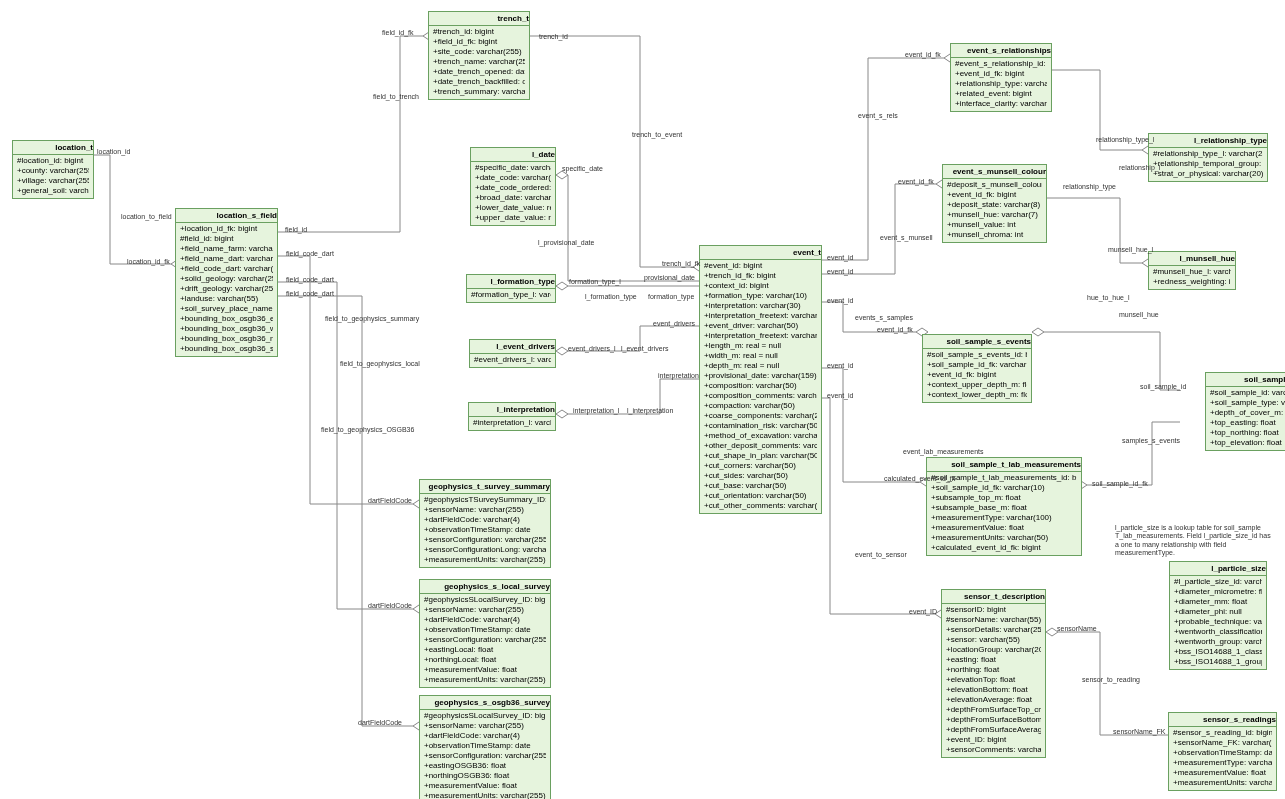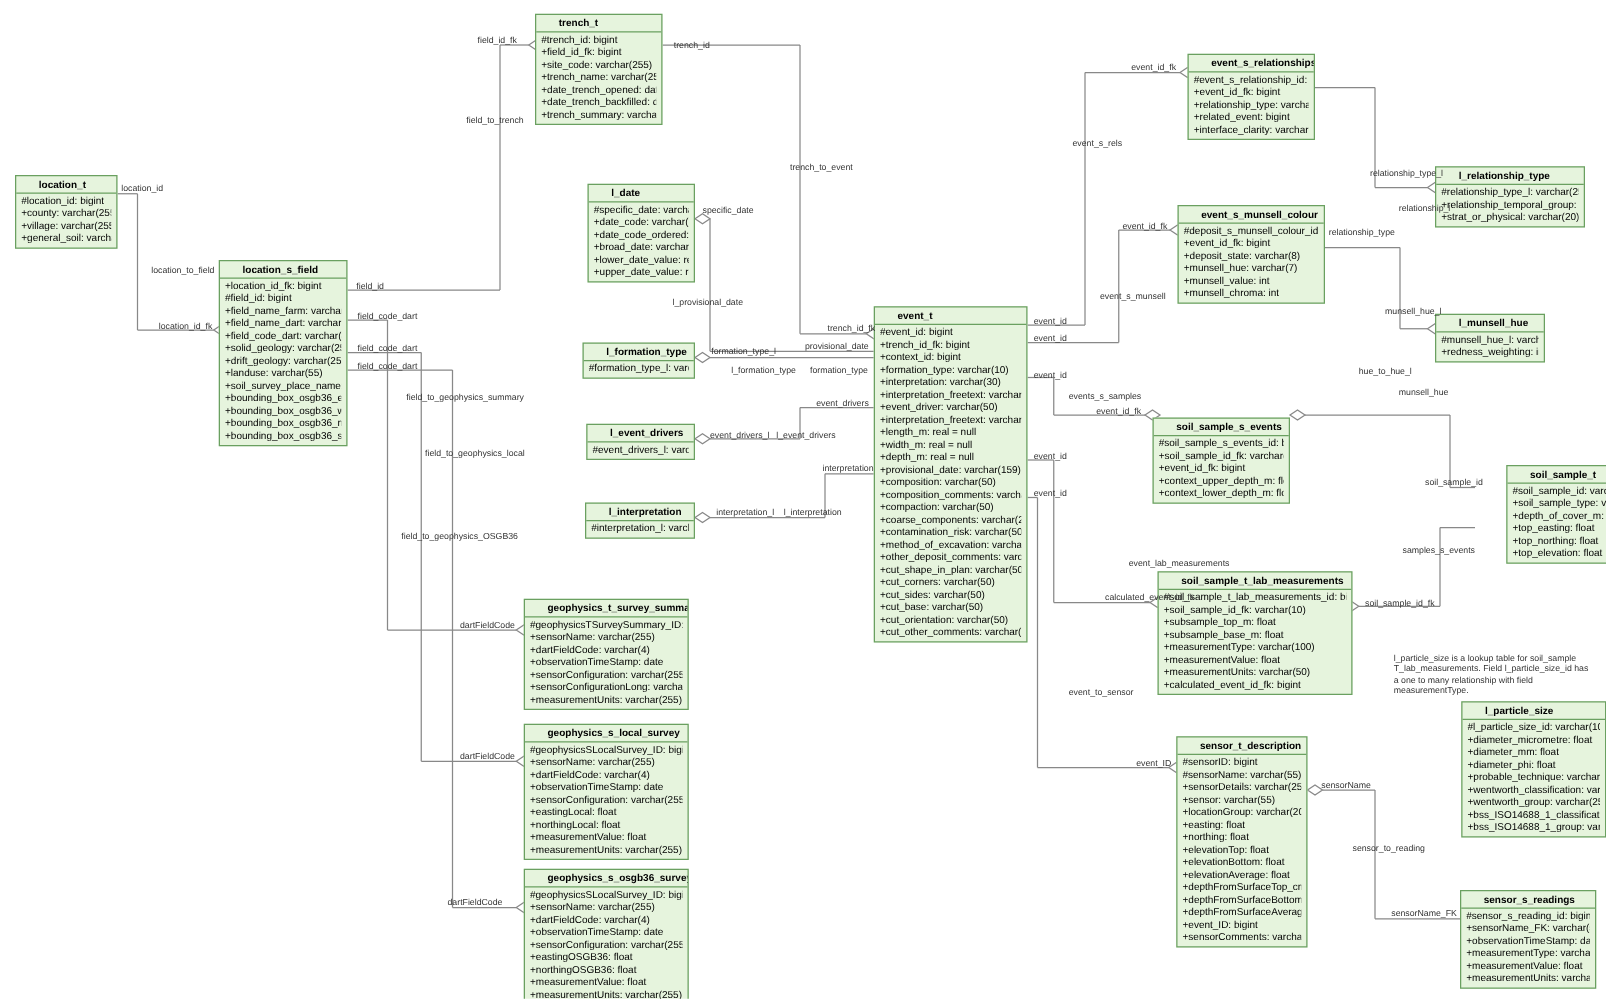--- a/index.html
+++ b/index.html
@@ -15,24 +15,24 @@
     width: 1285px;
     height: 799px;
   }
   .entity {
     position: absolute;
     background: #e6f4dd;
     border: 1px solid #6aa060;
     box-sizing: border-box;
   }
   .entity-title {
-    text-align: left;
+    text-align: right;
     font-weight: bold;
     border-bottom: 1px solid #6aa060;
-    padding: 2px 18px;
+    padding: 2px 0;
     white-space: nowrap;
     overflow: hidden;
   }
   .entity-fields {
     padding: 1px 4px 2px 4px;
     line-height: 1.25;
   }
   .fld {
     white-space: nowrap;
     overflow: hidden;
@@ -282,21 +282,21 @@
     <div class="entity-title">event_s_relationships</div>
     <div class="entity-fields">
       <div class="fld">#event_s_relationship_id: bigint</div>
       <div class="fld">+event_id_fk: bigint</div>
       <div class="fld">+relationship_type: varchar(255)</div>
       <div class="fld">+related_event: bigint</div>
       <div class="fld">+interface_clarity: varchar(20)</div>
     </div>
   </div>
 
-  <div class="entity" style="left:942px; top:164px; width:118px;">
+  <div class="entity" style="left:942px; top:164px; width:105px;">
     <div class="entity-title">event_s_munsell_colour</div>
     <div class="entity-fields">
       <div class="fld">#deposit_s_munsell_colour_id: bigint</div>
       <div class="fld">+event_id_fk: bigint</div>
       <div class="fld">+deposit_state: varchar(8)</div>
       <div class="fld">+munsell_hue: varchar(7)</div>
       <div class="fld">+munsell_value: int</div>
       <div class="fld">+munsell_chroma: int</div>
     </div>
   </div>
@@ -348,27 +348,27 @@
       <div class="fld">+soil_sample_id_fk: varchar(10)</div>
       <div class="fld">+subsample_top_m: float</div>
       <div class="fld">+subsample_base_m: float</div>
       <div class="fld">+measurementType: varchar(100)</div>
       <div class="fld">+measurementValue: float</div>
       <div class="fld">+measurementUnits: varchar(50)</div>
       <div class="fld">+calculated_event_id_fk: bigint</div>
     </div>
   </div>
 
-  <div class="entity" style="left:1169px; top:561px; width:116px;">
+  <div class="entity" style="left:1169px; top:561px; width:98px;">
     <div class="entity-title">l_particle_size</div>
     <div class="entity-fields">
       <div class="fld">#l_particle_size_id: varchar(100)</div>
       <div class="fld">+diameter_micrometre: float</div>
       <div class="fld">+diameter_mm: float</div>
-      <div class="fld">+diameter_phi: float</div>
+      <div class="fld">+diameter_phi: null</div>
       <div class="fld">+probable_technique: varchar(20)</div>
       <div class="fld">+wentworth_classification: varchar(25)</div>
       <div class="fld">+wentworth_group: varchar(25)</div>
       <div class="fld">+bss_ISO14688_1_classification: varchar(25)</div>
       <div class="fld">+bss_ISO14688_1_group: varchar(25)</div>
     </div>
   </div>
 
   <div class="entity" style="left:419px; top:479px; width:132px;">
     <div class="entity-title">geophysics_t_survey_summary</div>

